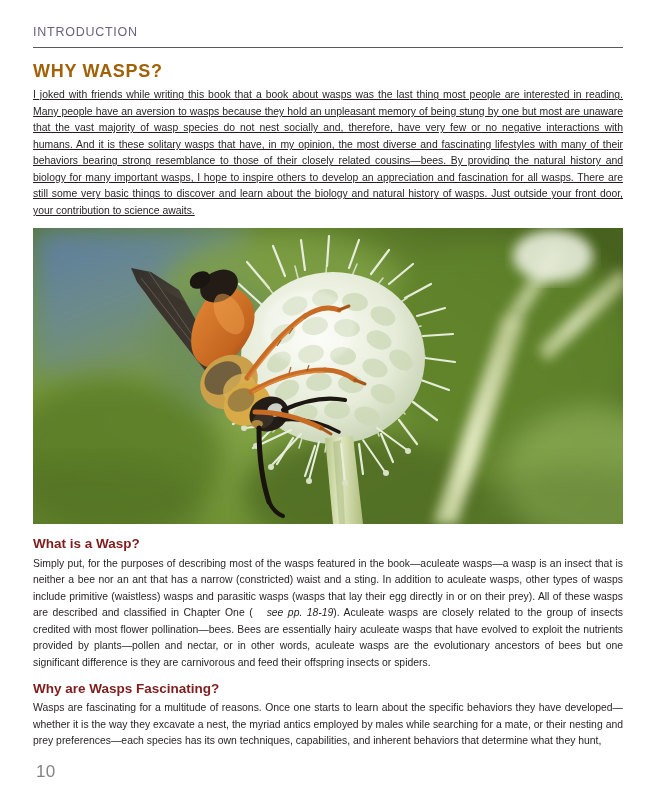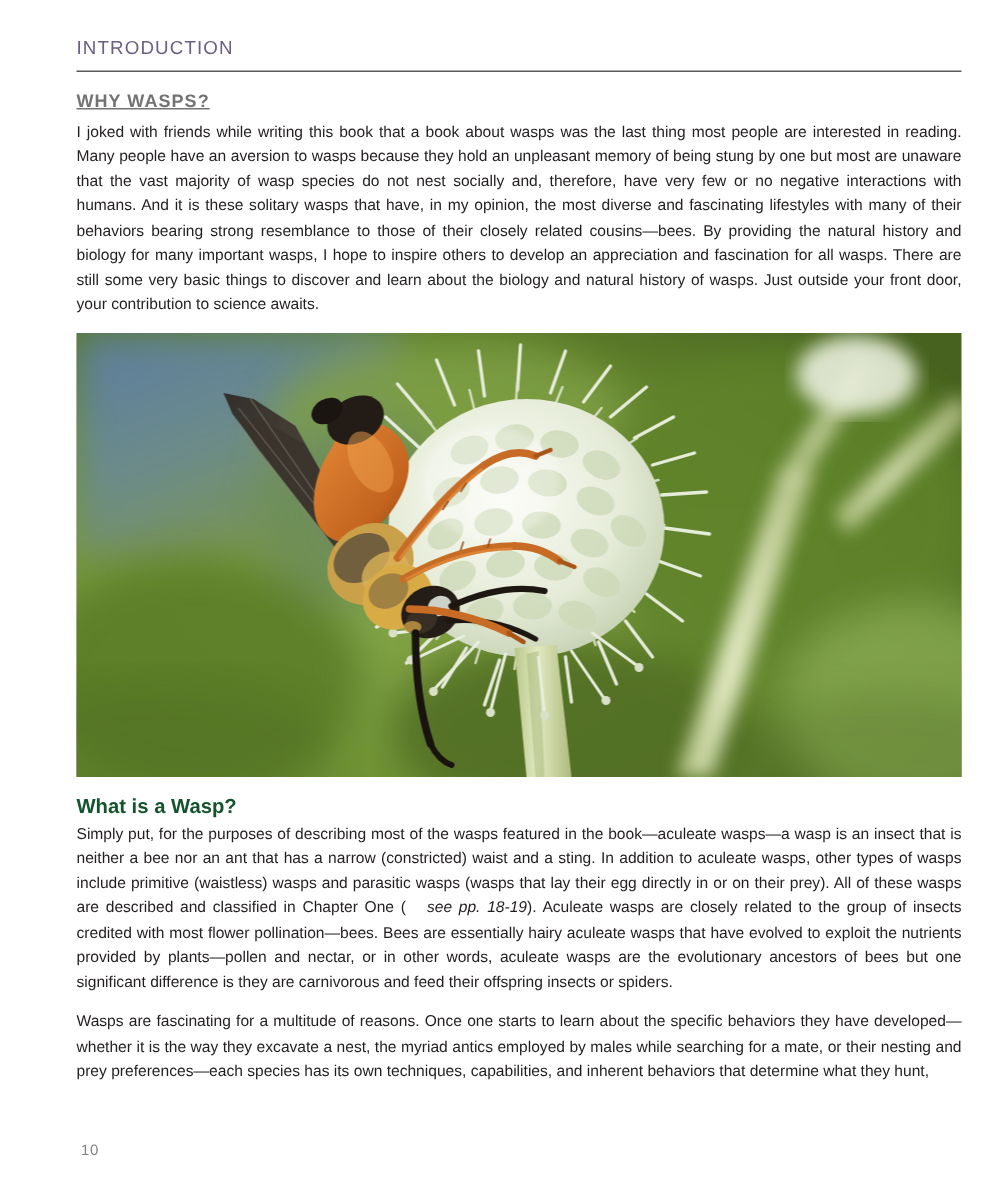--- a/index.html
+++ b/index.html
@@ -10,21 +10,21 @@
   body {
     width: 655px;
     height: 795px;
     font-family: "Liberation Sans", sans-serif;
     color: #231f20;
     position: relative;
     overflow: hidden;
   }
   .page {
     position: absolute;
-    left: 18px; top: 0;
+    left: 0; top: 0;
     width: 563px;
     height: 795px;
     background: #ffffff;
   }
   .content {
     position: absolute;
     left: 33px;
     top: 26px;
     width: 590px;
   }
@@ -38,70 +38,69 @@
     margin: 0 0 7px 0;
     line-height: 1.1;
   }
   .rule {
     width: 590px;
     height: 1px;
     background: #58595b;
     margin: 0 0 13px 0;
   }
   .section-head-purple {
-    font-size: 12px;
+    font-size: 18px;
     letter-spacing: 0.7px;
-    color: #737373;
+    color: #a16207;
     font-weight: 700;
     margin: 0 0 6px 0;
     line-height: 1.15;
-    text-decoration: underline;
   }
   .section-head-black {
     font-size: 13.5px;
-    color: #14532d;
+    color: #7f1d1d;
     font-weight: 700;
     margin: 0 0 3px 0;
     line-height: 1.2;
   }
 
   
   .body-text {
     font-size: 10.4px;
     line-height: 16.5px;
     color: #231f20;
     text-align: justify;
     margin: 0;
     hyphens: none;
   }
   .body-text b { font-weight: 400; }
   .body-text i { font-style: italic; margin-left: 14px; }
 
-  .para-intro { margin-bottom: 7px; }
+  .para-intro { margin-bottom: 7px; text-decoration: underline; }
 
   
   .photo {
     position: relative;
     width: 590px;
     height: 296px;
     margin: 9px 0 12px 0;
     overflow: hidden;
     background: #6f8b3e;
   }
   .photo-svg { display: block; width: 590px; height: 296px; }
 
   
   .sec-gap { height: 10px; }
 
   
   .folio {
     position: absolute;
     left: 36px;
     top: 762px;
-    font-size: 10px;
+    font-size: 17px;
     color: #808285;
     letter-spacing: 0.4px;
   }
 </style>
 </head>
 <body>
 
 <div class="page">
 
   <div class="content">
@@ -351,19 +350,20 @@
           <ellipse cx="540" cy="285" rx="110" ry="45" fill="#3f5a1a"></ellipse>
         </g>
       </svg>
     </div>
 
     <div class="section-head-black">What is a Wasp?</div>
     <p class="body-text"><span>Simply put, for the purposes of describing most of the wasps featured in the book—</span><b>aculeate wasps</b><span>—a wasp is an insect that is neither a bee nor an ant that has a narrow (constricted) waist and a sting. In addition to aculeate wasps, other types of wasps include primitive (waistless) wasps and parasitic wasps (wasps that lay their egg directly in or on their prey). All of these wasps are described and classified in Chapter One (</span><i>see pp. 18-19</i><span>). Aculeate wasps are closely related to the group of insects credited with most flower pollination—bees. Bees are essentially hairy aculeate wasps that have evolved to exploit the nutrients provided by plants—pollen and nectar, or in other words, aculeate wasps are the evolutionary ancestors of bees but one significant difference is they are carnivorous and feed their offspring insects or spiders.</span></p>
 
     <div class="sec-gap"></div>
 
+    <div class="section-head-black">Why are Wasps Fascinating?</div>
     <p class="body-text">Wasps are fascinating for a multitude of reasons. Once one starts to learn about the specific behaviors they have developed—whether it is the way they excavate a nest, the myriad antics employed by males while searching for a mate, or their nesting and prey preferences—each species has its own techniques, capabilities, and inherent behaviors that determine what they hunt,</p>
 
   </div>
 
   <div class="folio">10</div>
 
 </div>
 
 </body></html>

